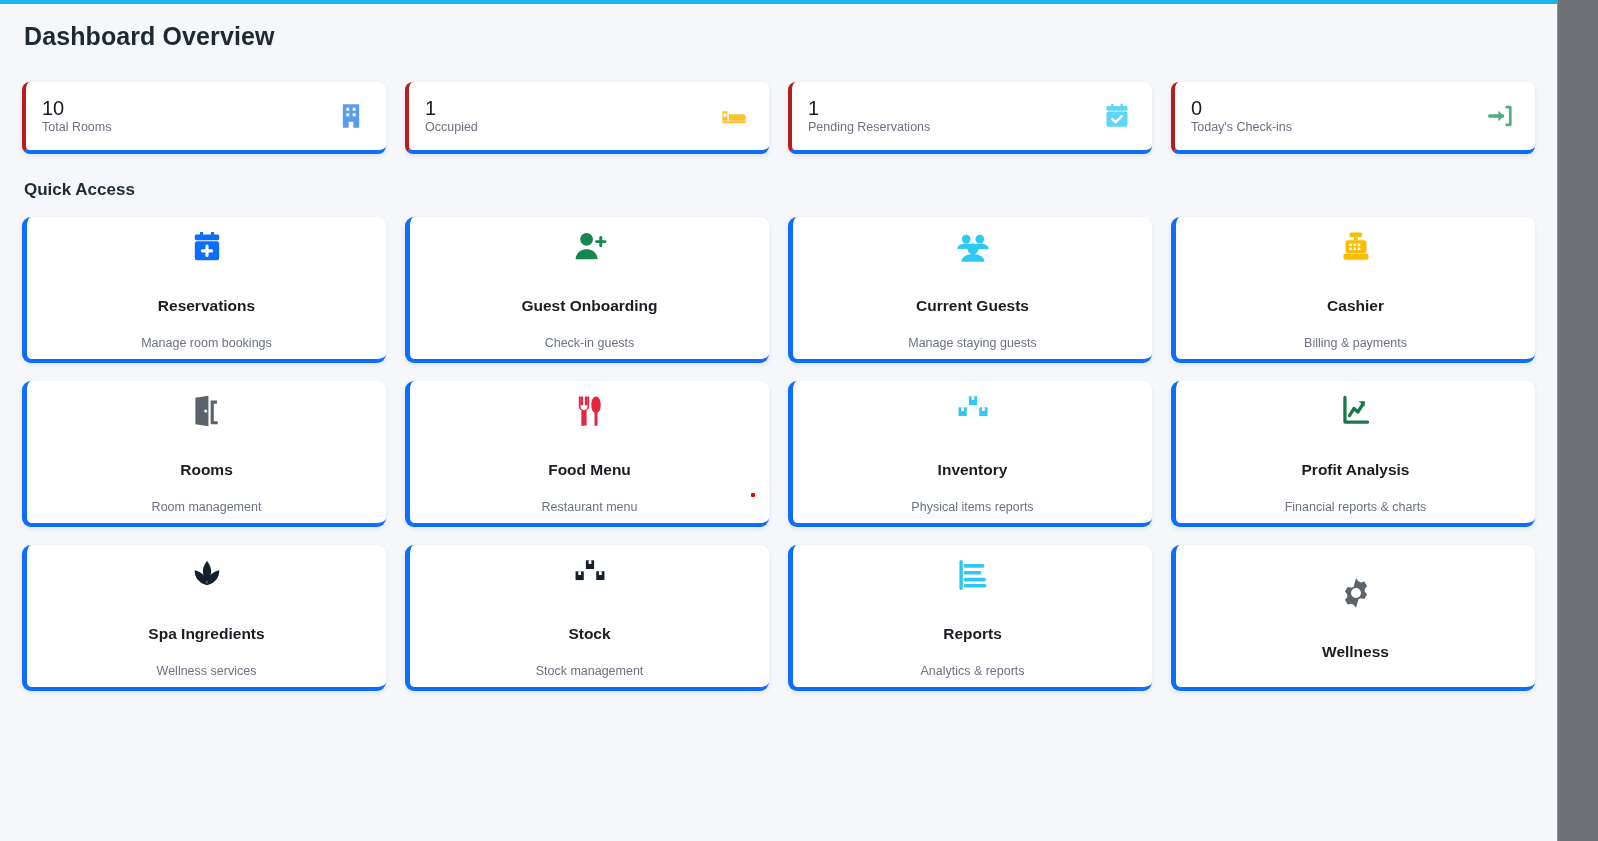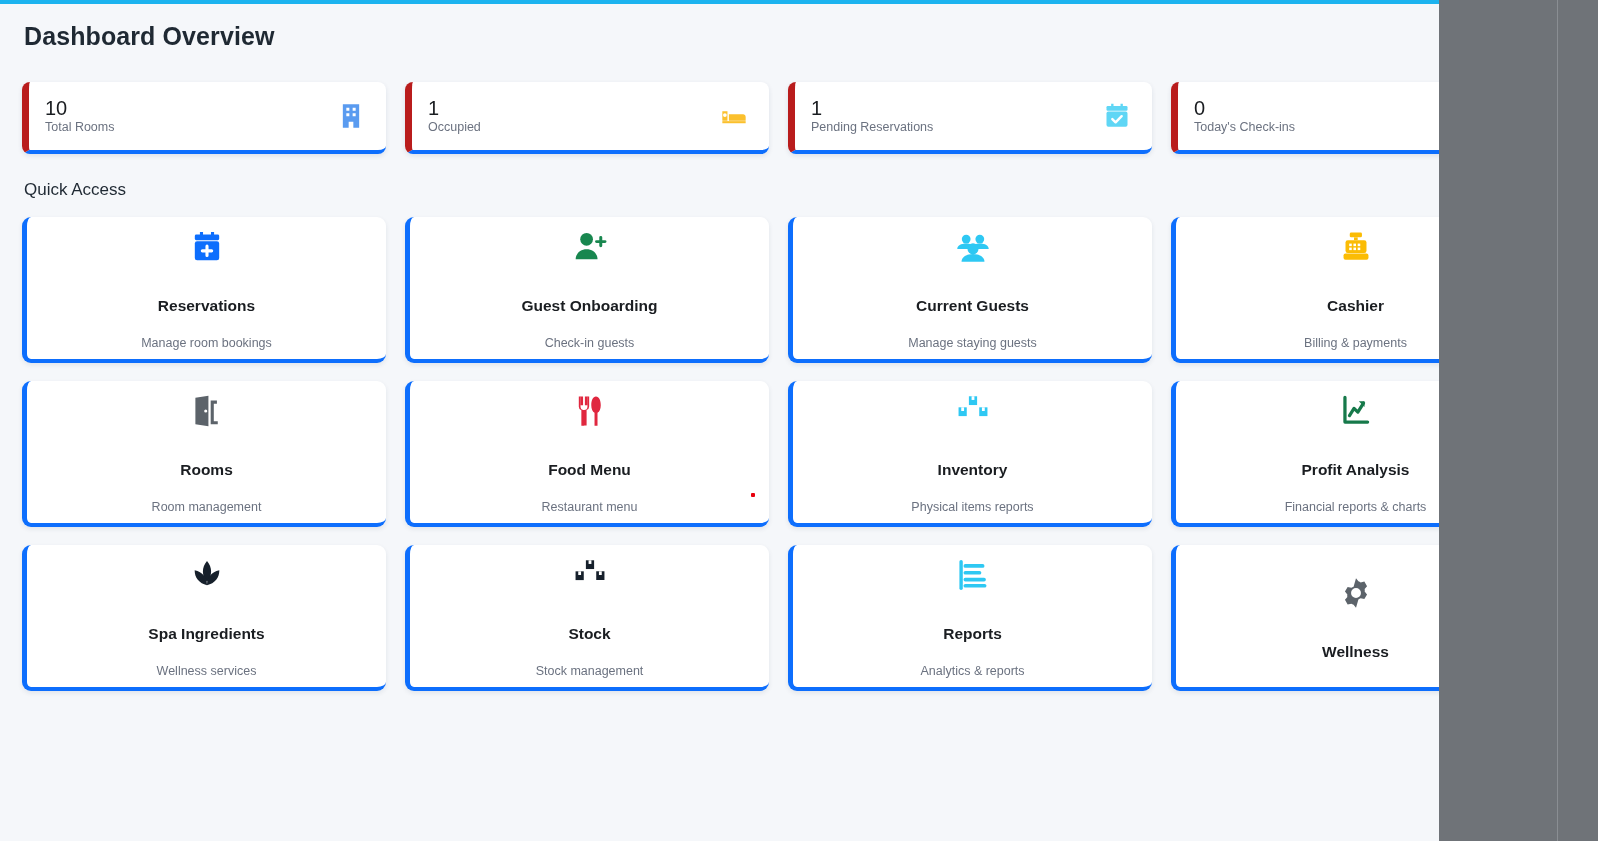--- a/index.html
+++ b/index.html
@@ -5,21 +5,21 @@
   * { box-sizing: border-box; margin: 0; padding: 0; }
   html, body {
     width: 1598px; height: 841px;
     overflow: hidden;
     font-family: "Liberation Sans", sans-serif;
     background: #6f7378;
   }
   #app {
     position: absolute;
     left: 0; top: 0;
-    width: 1439px; height: 841px;
+    width: 1557px; height: 841px;
     background: #f5f7fa;
     overflow: hidden;
   }
   #topbar {
     position: absolute; left: 0; top: 0;
     width: 1557px; height: 4px;
     background: #1cb3ef;
   }
   #scroll-gutter {
     position: absolute;
@@ -47,38 +47,38 @@
   .stats-row {
     display: flex;
     gap: 19px;
     margin-top: 31px;
   }
   .stat-card {
     flex: 1 1 0;
     height: 72px;
     background: #ffffff;
     border-radius: 8px;
-    border-left: 7px solid #b91c1c;
+    border-left: 4px solid #b91c1c;
     border-bottom: 4px solid #0d6efd;
     box-shadow: 0 2px 5px rgba(20,40,80,.10);
     display: flex;
     align-items: center;
     justify-content: space-between;
     padding: 0 20px 0 16px;
   }
   .stat-text { display: flex; flex-direction: column; gap: 3px; }
   .stat-value { font-size: 20px; font-weight: 400; color: #1a1d21; line-height: 1; }
   .stat-label { font-size: 12.5px; color: #6b7280; line-height: 1; }
   .stat-icon { width: 30px; height: 30px; display: flex; align-items: center; justify-content: center; }
   .stat-icon svg { width: 28px; height: 28px; display: block; }
 
   
   .section-title {
     font-size: 17px;
-    font-weight: 400;
+    font-weight: 700;
     color: #1f2933;
     margin: 26px 0 0 2px;
   }
   .qa-grid {
     display: grid;
     grid-template-columns: repeat(4, 1fr);
     gap: 18px 19px;
     margin-top: 17px;
   }
   .qa-card {

